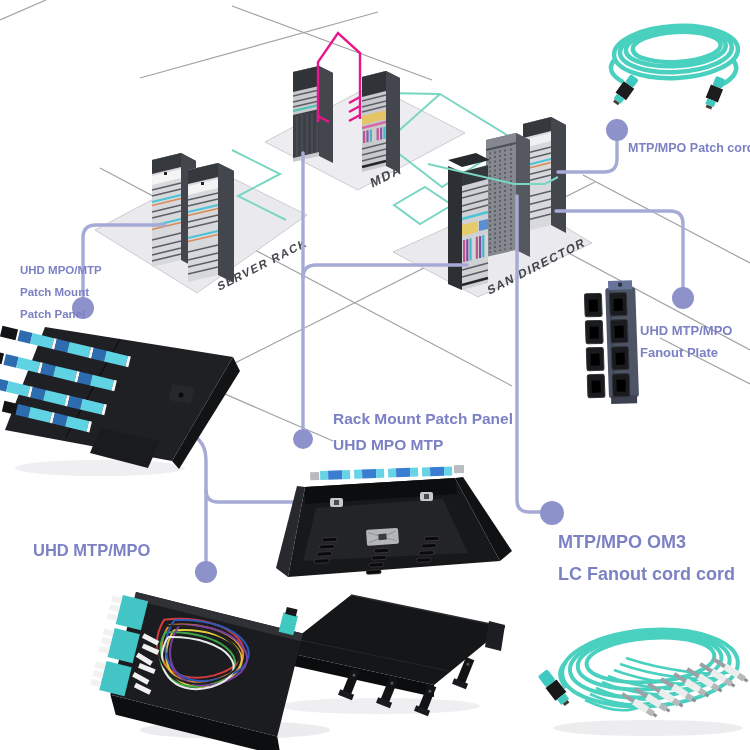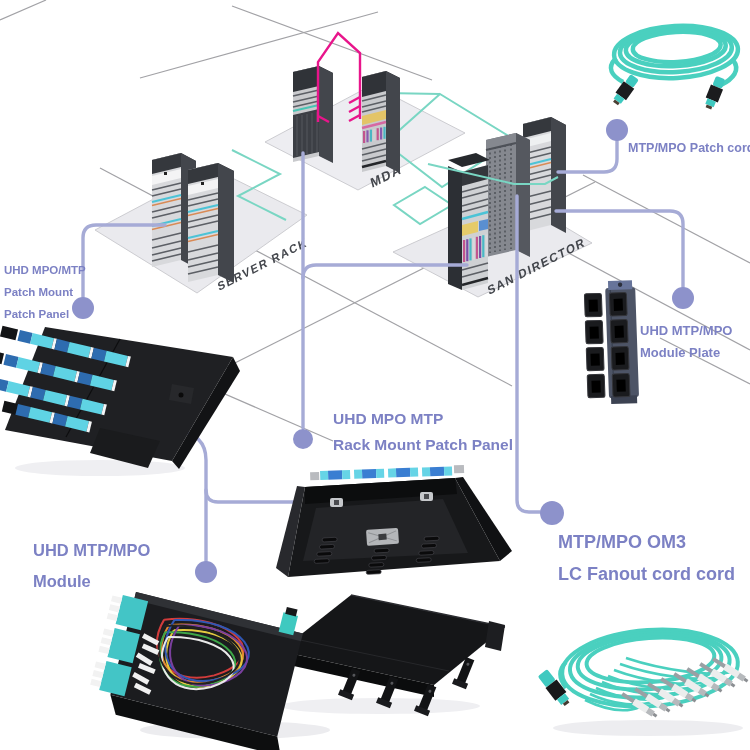--- a/index.html
+++ b/index.html
@@ -1,20 +1,20 @@
 <!DOCTYPE html>
 <html><head>
 <meta charset="utf-8">
 <style>
   html,body{margin:0;padding:0;}
   body{width:750px;height:750px;position:relative;background:#ffffff;overflow:hidden;
        font-family:"Liberation Sans",sans-serif;}
   #scene{position:absolute;left:0;top:0;}
   .lbl{position:absolute;font-weight:bold;color:#7c81c4;white-space:nowrap;}
-  .lbl-left{left:4px;top:259px;font-size:11.5px;line-height:22px;}
+  .lbl-left{left:20px;top:259px;font-size:11.5px;line-height:22px;}
   .lbl-patchcord{left:628px;top:140px;font-size:12.5px;line-height:16px;}
   .lbl-adapter{left:640px;top:320px;font-size:13px;line-height:22px;}
   .lbl-center{left:333px;top:406px;font-size:15.5px;line-height:26px;}
   .lbl-module{left:33px;top:535px;font-size:16.5px;line-height:31px;}
   .lbl-fanout{left:558px;top:526px;font-size:18px;line-height:32px;}
   .plat-label{font-weight:bold;fill:#43464c;letter-spacing:1.5px;}
 </style>
 </head>
 <body>
 
@@ -566,29 +566,28 @@
   <div>Patch Mount</div>
   <div>Patch Panel</div>
 </div>
 
 <div class="lbl lbl-patchcord">
   <div>MTP/MPO Patch cord</div>
 </div>
 
 <div class="lbl lbl-adapter">
   <div>UHD MTP/MPO</div>
-  <div>Module Plate</div>
+  <div>Fanout Plate</div>
 </div>
 
 <div class="lbl lbl-center">
+  <div>Rack Mount Patch Panel</div>
   <div>UHD MPO MTP</div>
-  <div>Rack Mount Patch Panel</div>
 </div>
 
 <div class="lbl lbl-module">
   <div>UHD MTP/MPO</div>
-  <div>Module</div>
 </div>
 
 <div class="lbl lbl-fanout">
   <div>MTP/MPO OM3</div>
   <div>LC Fanout cord cord</div>
 </div>
 
 </body></html>

